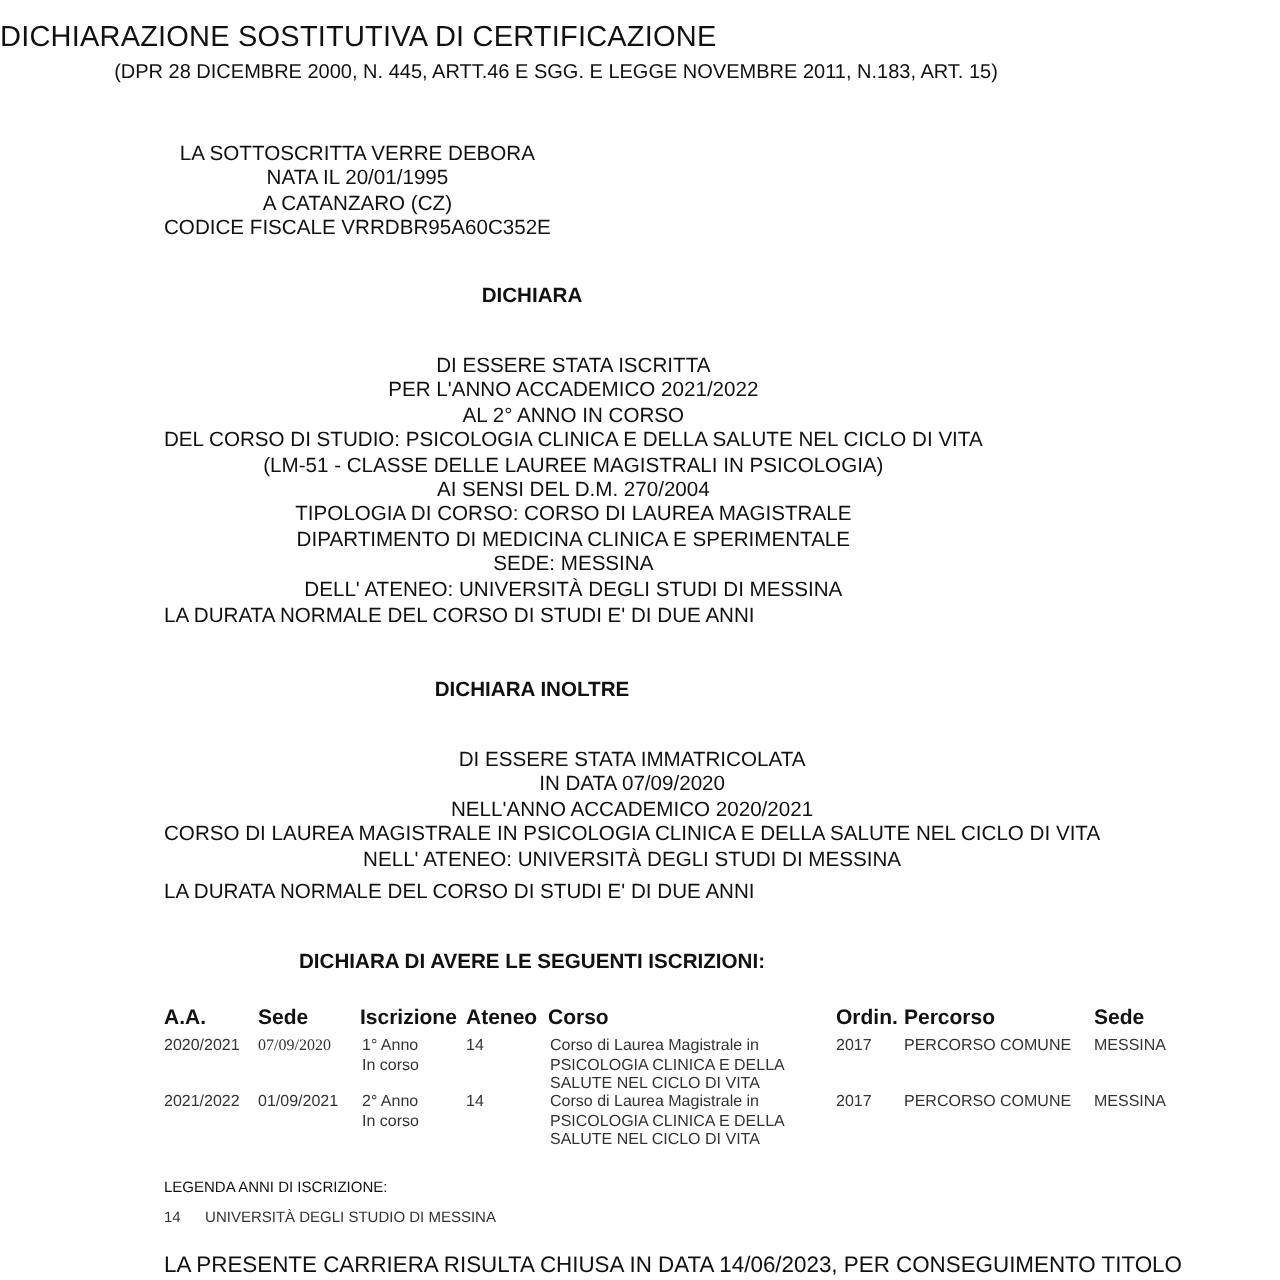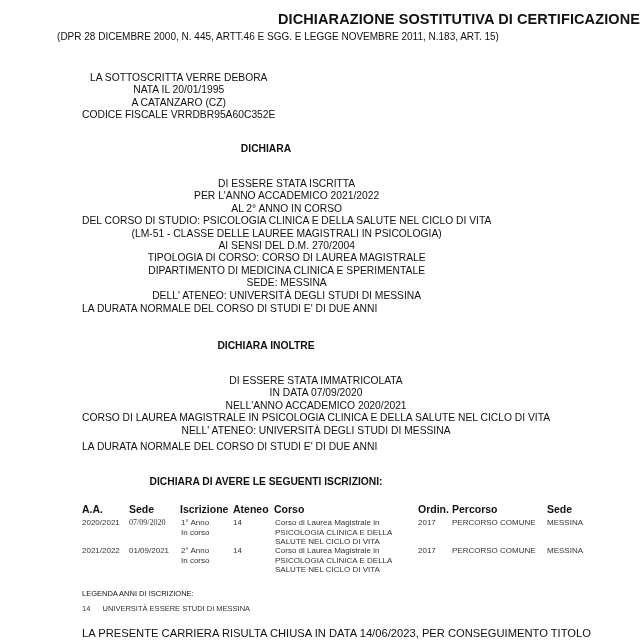--- a/index.html
+++ b/index.html
@@ -1,21 +1,21 @@
 <!DOCTYPE html>
 <html><head>
   <meta charset="utf-8">
   <style>
     html, body { margin: 0; padding: 0; background: #ffffff; }
     body {
       width: 640px; height: 640px; overflow: hidden; position: relative;
       font-family: "Liberation Sans", sans-serif; color: #111111;
     }
     .abs { position: absolute; white-space: nowrap; }
-    .title { left: 0; width: 640px; text-align: right; top: 11px; font-size: 14.5px; letter-spacing: 0.1px; font-weight: bold; }
+    .title { left: 0; width: 640px; text-align: left; top: 11px; font-size: 14.5px; letter-spacing: 0.1px; }
     .subtitle { left: 0; width: 556px; text-align: center; top: 31px; font-size: 10px; }
     .section-heading { left: 0; width: 532px; text-align: center; font-size: 10.3px; font-weight: bold; }
     .block { position: absolute; left: 82px; font-size: 10.3px; line-height: 12.4px; }
     .block div { white-space: nowrap; text-align: center; }
     .table { position: absolute; left: 82px; top: 503px; width: 540px; }
     .th { position: absolute; font-size: 10.5px; font-weight: bold; top: 0; white-space: nowrap; }
     .td { position: absolute; font-size: 8px; line-height: 9.6px; color: #333; white-space: nowrap; }
     .legend-title { left: 82px; top: 589px; font-size: 7.5px; font-weight: normal; }
     .legend-row { left: 82px; top: 604px; font-size: 7.5px; color: #333; }
     .closing { left: 82px; top: 627px; font-size: 11.2px; }
@@ -104,16 +104,16 @@
     <div class="td" style="left:336px; top:43px;">2017</div>
     <div class="td" style="left:370px; top:43px;">PERCORSO COMUNE</div>
     <div class="td" style="left:465px; top:43px;">MESSINA</div>
   </div>
 </div>
 
 <div class="abs legend-title">LEGENDA ANNI DI ISCRIZIONE:</div>
 <div class="abs legend-row">
   <span>14</span>
   <span style="display:inline-block; width:8px;"></span>
-  <span>UNIVERSITÀ ESSERE STUDI DI MESSINA</span>
+  <span>UNIVERSITÀ DEGLI STUDIO DI MESSINA</span>
 </div>
 
 <div class="abs closing">LA PRESENTE CARRIERA RISULTA CHIUSA IN DATA 14/06/2023, PER CONSEGUIMENTO TITOLO</div>
 
 </body></html>

